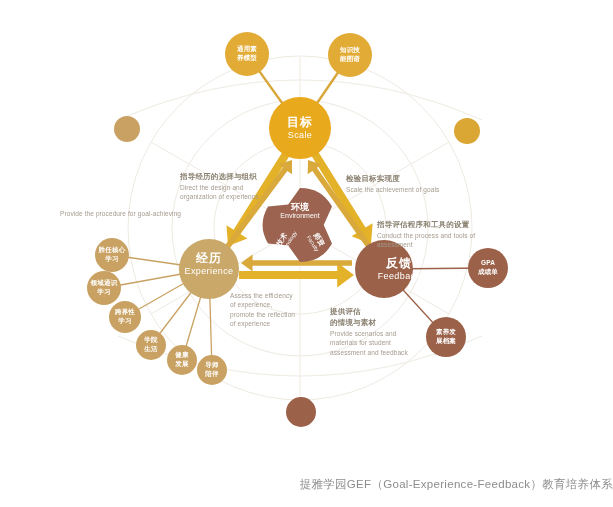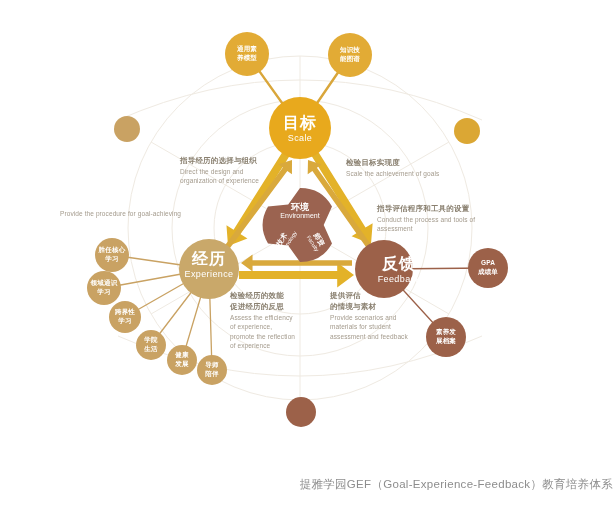--- a/index.html
+++ b/index.html
@@ -18,21 +18,21 @@
     text-align:center;
     color:#ffffff;
     pointer-events:none;
     line-height:1.12;
     transform:translate(-50%,-50%);
     white-space:nowrap;
   }
   .node-label .cn{display:block;font-weight:bold;}
   .node-label .en{display:block;}
 
-  .main-cn{font-size:16px;letter-spacing:1px;}
+  .main-cn{font-size:12px;letter-spacing:1px;}
   .main-en{font-size:9px;letter-spacing:.4px;margin-top:1px;}
 
   .sat-cn{font-size:6.5px;font-weight:bold;letter-spacing:.2px;line-height:1.35;}
 
   .env-cn{font-size:9px;font-weight:bold;}
   .env-en{font-size:7px;}
 
   .rot-label{
     position:absolute;
     color:#fff;
@@ -42,21 +42,21 @@
     white-space:nowrap;
   }
   .rot-label .cn{display:block;font-size:7px;font-weight:bold;}
   .rot-label .en{display:block;font-size:5.5px;}
 
   .edge-text{
     position:absolute;
     line-height:1.45;
     white-space:pre-line;
   }
-  .edge-text .cn{display:block;font-size:7.5px;color:#8a8070;font-weight:bold;letter-spacing:.2px;}
+  .edge-text .cn{display:block;font-size:7.5px;color:#8a8070;font-weight:bold;letter-spacing:.2px;margin-top:16px;}
   .edge-text .en{display:block;font-size:6.5px;color:#a39a8c;letter-spacing:.1px;}
 
   #caption{
     position:absolute;
     left:0;right:0;
     top:477px;
     text-align:right;
     font-size:11.5px;
     color:#8d8d8d;
     letter-spacing:.3px;
@@ -204,22 +204,21 @@
       <div class="rot-label" style="left: 307px; top: 234px; transform: rotate(58deg);">
         <span class="cn">师资</span>
         <span class="en">Faculty</span>
       </div>
       <div class="edge-text" style="left: 180px; top: 156px;"><span class="cn">指导经历的选择与组织</span><span class="en">Direct the design and
 organization of experience</span></div>
       <div class="edge-text" style="left: 346px; top: 158px;"><span class="cn">检验目标实现度</span><span class="en">Scale the achievement of goals</span></div>
       <div class="edge-text" style="left: 60px; top: 209px;"><span class="en">Provide the procedure for goal-achieving</span></div>
       <div class="edge-text" style="left: 377px; top: 204px;"><span class="cn">指导评估程序和工具的设置</span><span class="en">Conduct the process and tools of
 assessment</span></div>
-      <div class="edge-text" style="left: 230px; top: 291px;"><span class="cn">检验经历的效能
-促进经历的反思</span><span class="en">Assess the efficiency
+      <div class="edge-text" style="left: 230px; top: 291px;"><span class="en">Assess the efficiency
 of experience,
 promote the reflection
 of experience</span></div>
       <div class="edge-text" style="left: 330px; top: 291px;"><span class="cn">提供评估
 的情境与素材</span><span class="en">Provide scenarios and
 materials for student
 assessment and feedback</span></div>
     </div>
 
   <div id="caption">提雅学园GEF（Goal-Experience-Feedback）教育培养体系</div>

